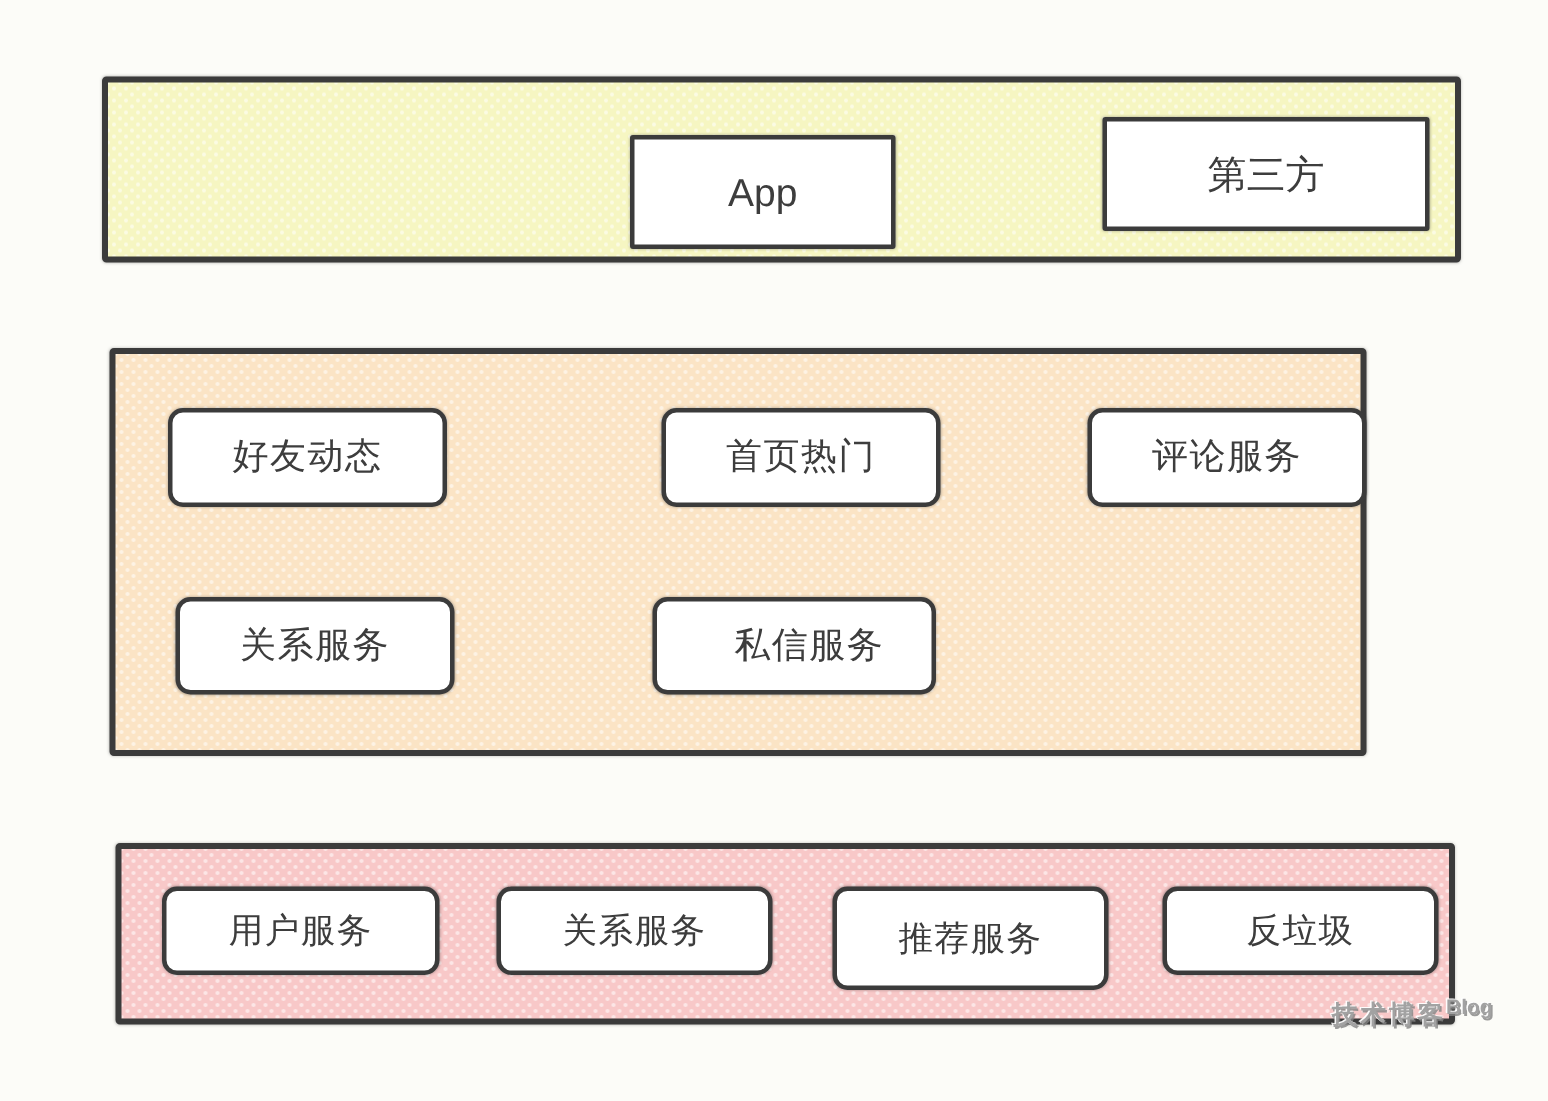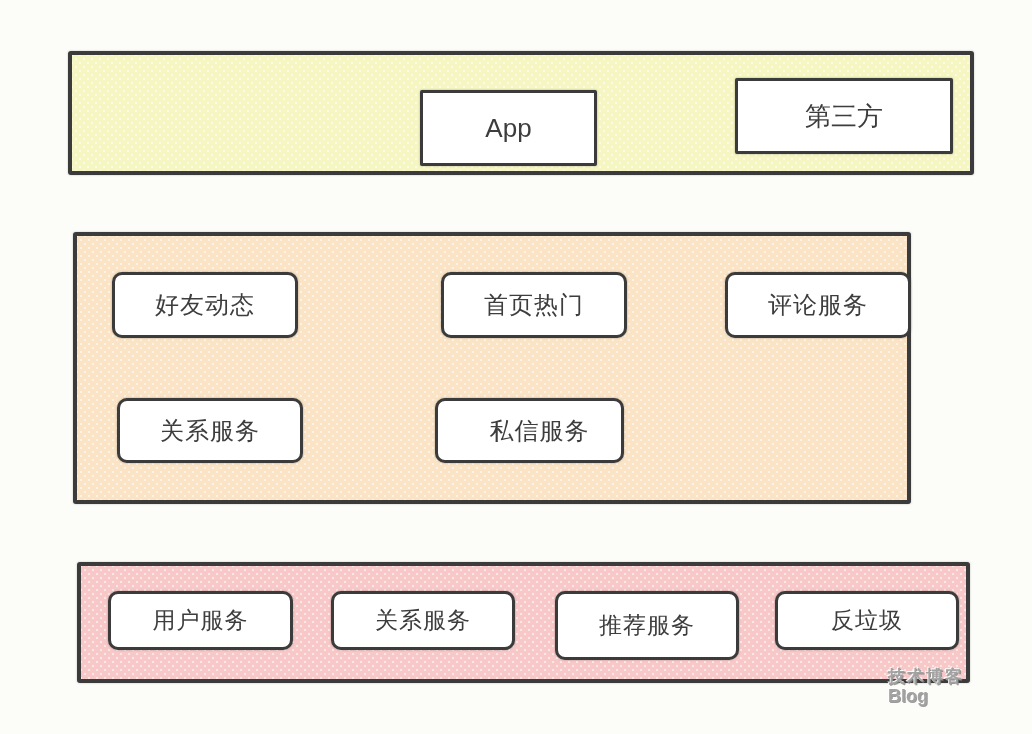--- a/index.html
+++ b/index.html
@@ -74,28 +74,27 @@
     font-size:26px;
     letter-spacing:-1px;
     white-space:nowrap;
     text-shadow:-1px -1px 0 rgba(255,255,255,.95),1px 1px 0 rgba(130,130,130,.8);
     border-bottom:3px solid #9c9c9c;
     padding-bottom:1px;
   }
   .wm-row{
     display:flex;justify-content:flex-start;align-items:flex-start;
     margin-top:3px;
-    flex-direction:column;
   }
   .wm-caption{
     font-size:17px;letter-spacing:2px;
     text-shadow:-1px -1px 0 rgba(255,255,255,.95),1px 1px 0 rgba(130,130,130,.8);
   }
   .wm-blog{
-    font-size:18px;margin-top:-2px;
+    font-size:14px;margin-top:-2px;
     text-shadow:-1px -1px 0 rgba(255,255,255,.95),1px 1px 0 rgba(130,130,130,.8);
   }
 </style>
 </head>
 <body>
 
 <div class="canvas">
 
   <section class="band band-top">
     <div class="node node-sq n-app">

